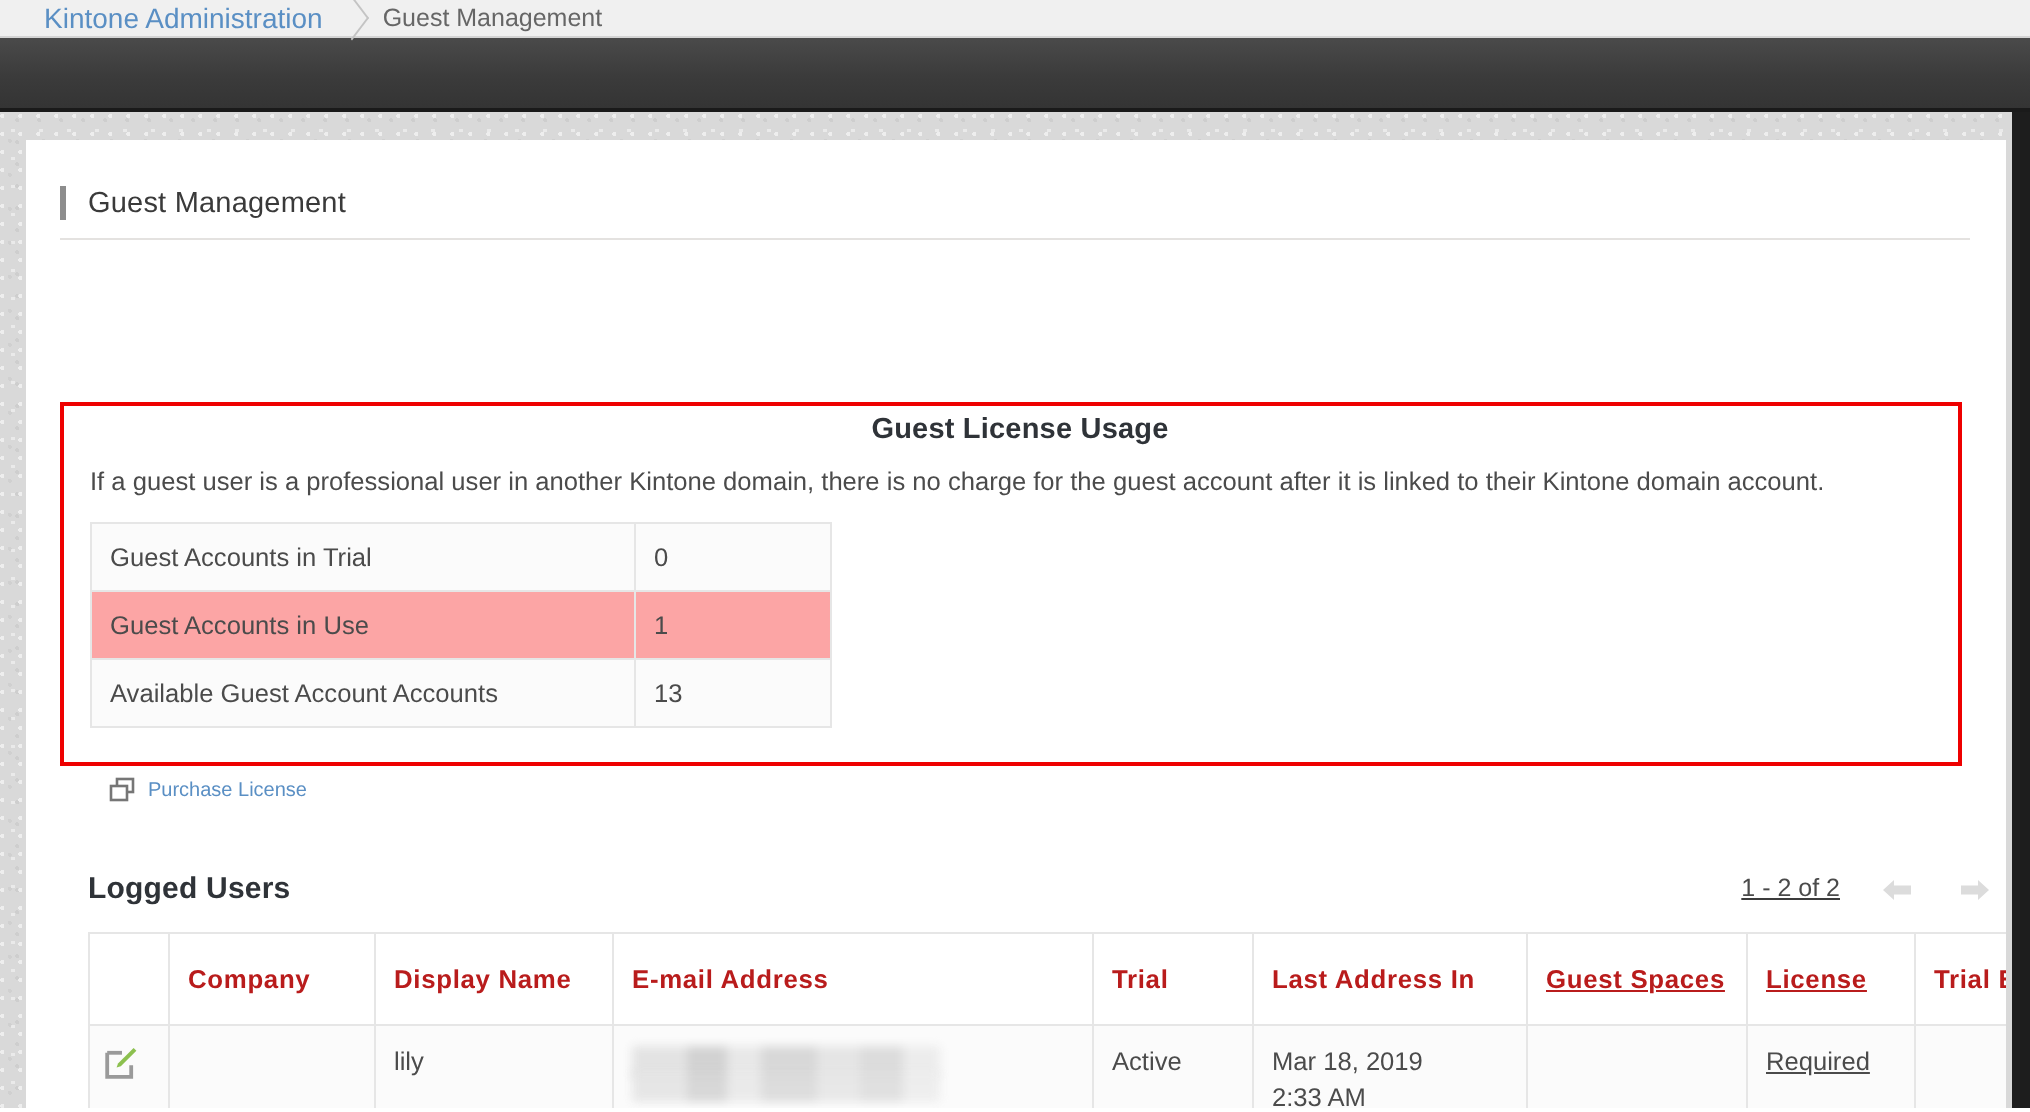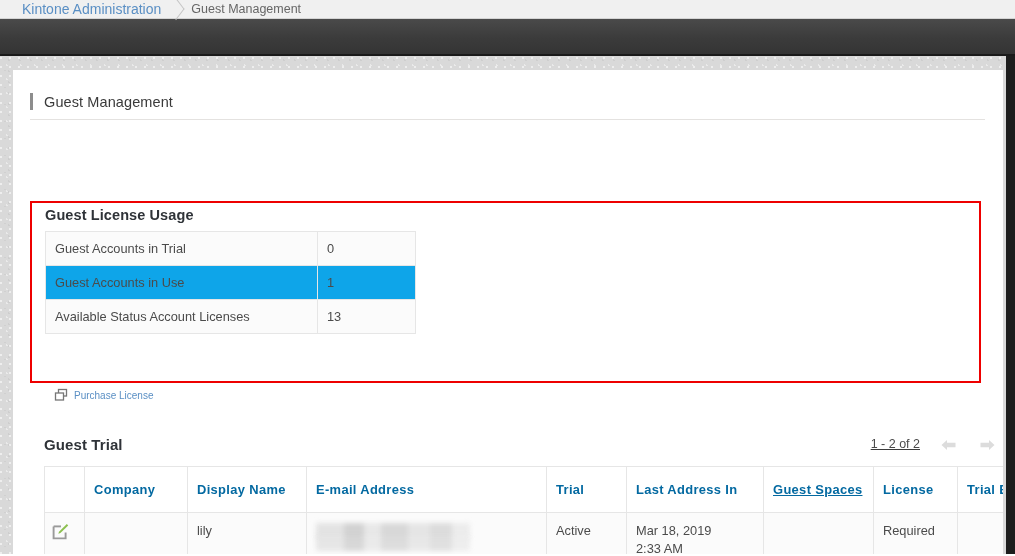--- a/index.html
+++ b/index.html
@@ -135,20 +135,21 @@
     left: 32px;
     top: 137px;
     width: 930px;
   }
   .license-heading {
     font-size: 14.5px;
     font-weight: bold;
     color: #2f3338;
     margin: 0 0 8px 0;
     letter-spacing: .1px;
+    text-align: center;
   }
   .license-desc {
     font-size: 12.8px;
     line-height: 19px;
     color: #4b4b4b;
     margin: 0 0 11px 0;
     width: 928px;
   }
 
   table.license-table {
@@ -160,21 +161,21 @@
     border: 1px solid #e6e6e6;
     height: 33px;
     padding: 0 0 0 9px;
     font-size: 12.8px;
     color: #4b4b4b;
     background: #fbfbfb;
     vertical-align: middle;
   }
   table.license-table td.lbl { width: 262px; }
   table.license-table td.val { width: 88px; }
-  table.license-table tr:nth-child(2) td { background: #0ea5e9; }
+  table.license-table tr:nth-child(2) td { background: #fca5a5; }
   .green-label { color: #7fb54a; }
 
   
   .purchase-row {
     position: absolute;
     left: 41px;
     top: 318px;
     display: flex;
     align-items: center;
     cursor: pointer;
@@ -233,21 +234,21 @@
   table.users-table {
     border-collapse: collapse;
     width: 953px;
     table-layout: fixed;
   }
   table.users-table th {
     border: 1px solid #e6e6e6;
     background: #ffffff;
     font-size: 12.9px;
     font-weight: bold;
-    color: #0369a1;
+    color: #b91c1c;
     text-align: left;
     padding: 9px 8px 9px 9px;
     height: 27px;
     vertical-align: middle;
     letter-spacing: .35px;
   }
   table.users-table td {
     border: 1px solid #e6e6e6;
     font-size: 12.8px;
     color: #4b4b4b;
@@ -259,21 +260,21 @@
   }
   table.users-table tbody tr.odd td { background: #fbfbfb; }
 
   .c-edit   { width: 31px;  padding-left: 0 !important; text-align: center !important; }
   .c-comp   { width: 85px; }
   .c-disp   { width: 101px; }
   .c-email  { width: 222px; }
   .c-stat   { width: 62px; }
   .c-last   { width: 119px; }
   .c-space  { width: 92px; text-decoration: underline; }
-  .c-lic    { width: 66px; }
+  .c-lic    { width: 66px; text-decoration: underline; }
   .c-trial  { width: 136px; }
 
   .status-active { color: #7fb54a; }
   .lic-required  { color: #7fb54a; }
 
   .edit-icon, .trash-icon {
     width: 17px;
     height: 17px;
     display: inline-block;
     vertical-align: middle;
@@ -318,53 +319,54 @@
 
   <div class="content-card">
 
     <div class="section-title-row">
       <div class="title-bar-accent"></div>
       <div class="section-title">Guest Management</div>
     </div>
 
     <div class="license-block">
       <h2 class="license-heading">Guest License Usage</h2>
+      <p class="license-desc">If a guest user is a professional user in another Kintone domain, there is no charge for the guest account after it is linked to their Kintone domain account.</p>
 
       <table class="license-table">
         <tbody>
           <tr>
             <td class="lbl">Guest Accounts in Trial</td>
             <td class="val">0</td>
           </tr>
           <tr>
             <td class="lbl green-label">Guest Accounts in Use</td>
             <td class="val">1</td>
           </tr>
           <tr>
-            <td class="lbl">Available Status Account Licenses</td>
+            <td class="lbl">Available Guest Account Accounts</td>
             <td class="val">13</td>
           </tr>
         </tbody>
       </table>
     </div>
 
     <div class="annot-box"></div>
 
     <div class="purchase-row">
       <span class="ext-icon">
         <svg width="14" height="14" viewBox="0 0 14 14">
           <rect x="4.5" y="1.5" width="8" height="6.5" fill="none" stroke="#767676" stroke-width="1.3"></rect>
           <rect x="1.5" y="5" width="8" height="7" fill="#ffffff" stroke="#767676" stroke-width="1.3"></rect>
         </svg>
       </span>
       <span class="purchase-link">Purchase License</span>
     </div>
 
     <div class="guest-users-header">
-      <div class="guest-users-title">Guest Trial</div>
+      <div class="guest-users-title">Logged Users</div>
       <div class="pager">
         <span class="pager-count">1 - 2 of 2</span>
         <span class="pager-arrow">
           <svg width="18" height="16" viewBox="0 0 18 16">
             <path d="M7 3 L1.5 8 L7 13 L7 10.3 L15.5 10.3 L15.5 5.7 L7 5.7 Z" fill="#dcdcdc"></path>
           </svg>
         </span>
         <span class="pager-arrow">
           <svg width="18" height="16" viewBox="0 0 18 16">
             <path d="M11 3 L16.5 8 L11 13 L11 10.3 L2.5 10.3 L2.5 5.7 L11 5.7 Z" fill="#dcdcdc"></path>

